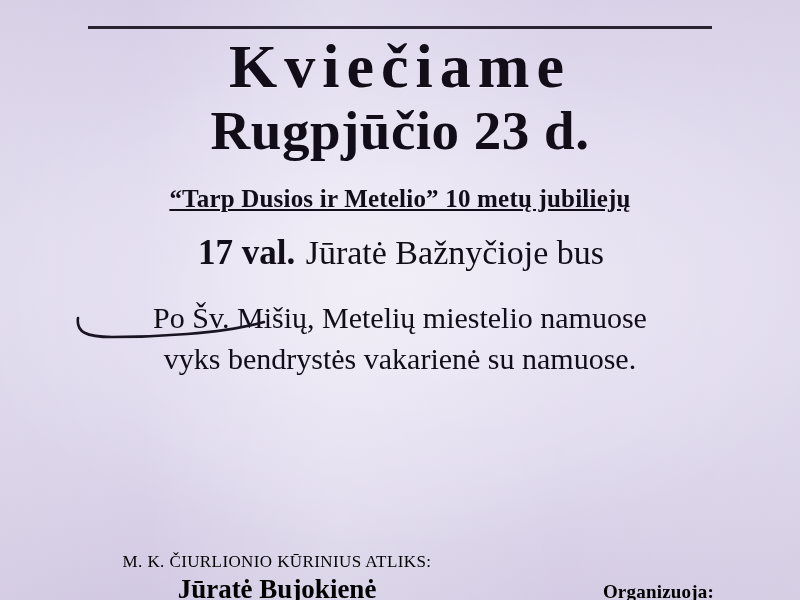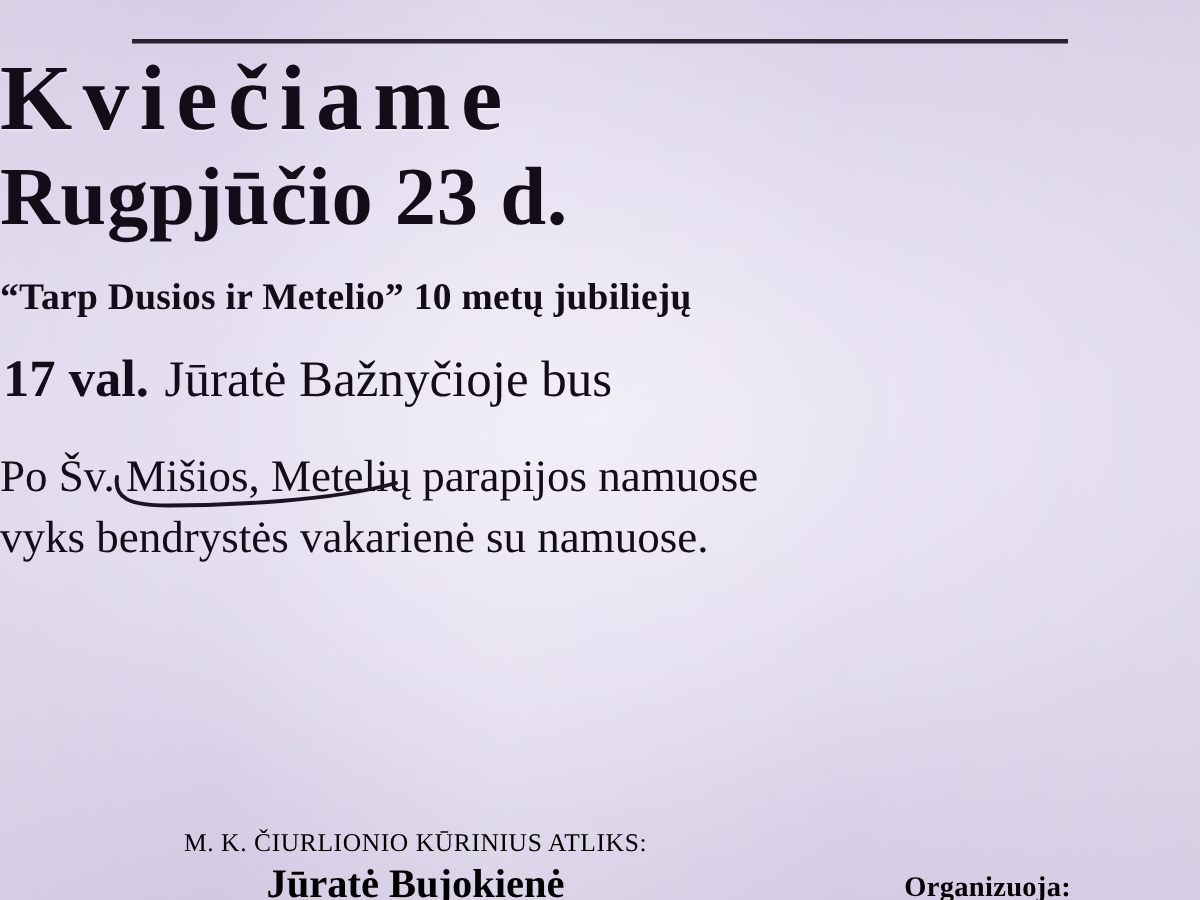--- a/index.html
+++ b/index.html
@@ -40,20 +40,21 @@
     content: "";
     position: absolute;
     inset: 0;
     background: radial-gradient(ellipse 80% 60% at 50% 50%, rgba(255,255,255,0.28) 0%, rgba(255,255,255,0) 70%);
     pointer-events: none;
   }
 
   .content {
     position: relative;
     z-index: 3;
+    text-align: center;
     color: #120d18;
   }
 
   
   .top-rule {
     position: absolute;
     top: 26px;
     left: 88px;
     width: 624px;
     height: 3px;
@@ -82,21 +83,21 @@
   }
 
   .lead {
     margin: 0;
     padding-top: 22px;
     font-size: 25px;
     line-height: 1.32;
     font-weight: bold;
     letter-spacing: 0.2px;
   }
-  .lead .line2 { display: block; }
+  .lead .line2 { display: block; text-decoration: underline; }
 
   .mass-block {
     margin: 0;
     padding-top: 16px;
     font-size: 34px;
     line-height: 1.28;
   }
   .mass-block .l1 { display: block; }
   .mass-block .l2 { display: block; }
   .mass-block .l3 { display: block; }
@@ -179,21 +180,21 @@
     </p>
 
     <p class="mass-block">
       <span class="l1">
         <span class="time">17 val.</span>
         <span>Jūratė Bažnyčioje bus</span>
       </span>
     </p>
 
     <p class="evening">
-      <span class="l1">Po Šv. Mišios, Metelių parapijos namuose</span>
+      <span class="l1">Po Šv. Mišių, Metelių miestelio namuose</span>
       <span class="l2">vyks bendrystės vakarienė su namuose.</span>
     </p>
 
   </div>
 
   <svg class="swoosh" viewBox="0 0 200 28">
     <path d="M6 6 C 4 20, 14 25, 40 25 C 80 25, 150 22, 192 10" fill="none" stroke="#1a1322" stroke-width="2.6" stroke-linecap="round"></path>
   </svg>
 
   <div class="performer">

